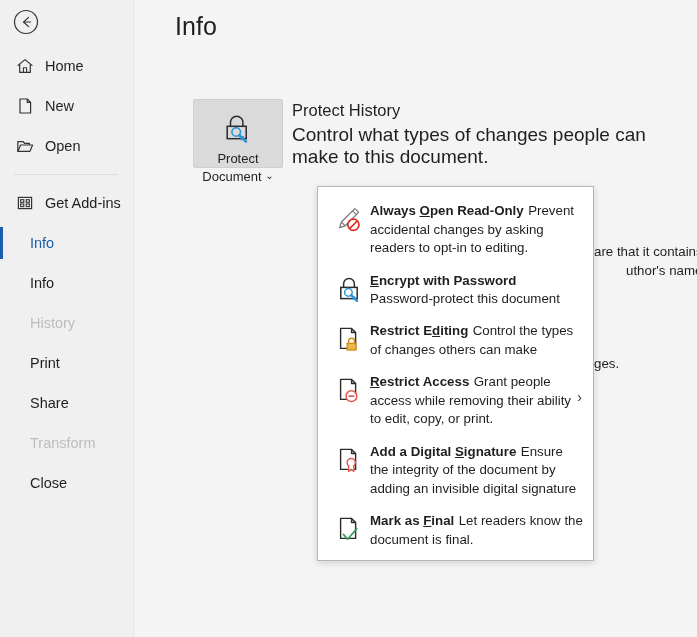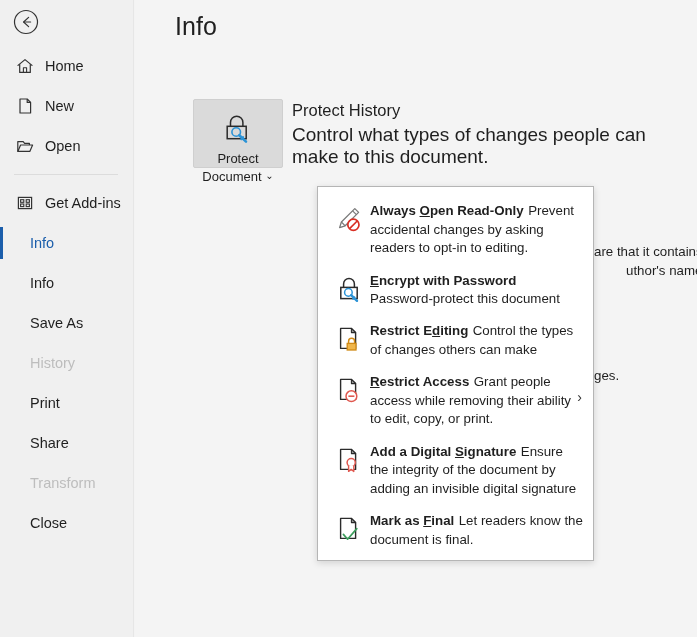--- a/index.html
+++ b/index.html
@@ -278,23 +278,20 @@
 
       <div class="nav-item no-icon selected">
         <span class="sel-bar"></span>
         <span>Info</span>
       </div>
 
       <div class="nav-item no-icon">
         <span>Info</span>
       </div>
 
-      <div class="nav-item no-icon">
-        <span>Save As</span>
-      </div>
 
       <div class="nav-item no-icon disabled">
         <span>History</span>
       </div>
 
       <div class="nav-item no-icon">
         <span>Print</span>
       </div>
 
       <div class="nav-item no-icon">
@@ -313,21 +310,21 @@
     </div>
   </div>
 
   <div class="content">
 
     <div class="page-title">Info</div>
 
     <div class="bg-clip">
       <div class="bg-text" style="left:300px; top:14px;">are that it contains:</div>
       <div class="bg-text" style="left:300px; top:33px;margin-left:32px;">uthor's name</div>
-      <div class="bg-text" style="left:300px; top:138px;">ges.</div>
+      <div class="bg-text" style="left:300px; top:126px;">ges.</div>
     </div>
 
     <div class="protect-btn">
       <span class="btn-ico">
         <svg width="36" height="34" viewBox="0 0 36 34">
           <path d="M10.5 15.5 V11.4 a6.2 6.2 0 0 1 12.4 0 V15.5" fill="none" stroke="#2b2b2b" stroke-width="1.5"></path>
           <rect x="7.2" y="15.3" width="19" height="12.4" fill="none" stroke="#2b2b2b" stroke-width="1.5"></rect>
           <circle cx="16.2" cy="21" r="4.3" fill="none" stroke="#2b93d6" stroke-width="1.6"></circle>
           <path d="M19.3 24.2 L26 30.6" fill="none" stroke="#2b93d6" stroke-width="2.6" stroke-linecap="round"></path>
           <path d="M23 26.2 L21.3 28.2" fill="none" stroke="#2b93d6" stroke-width="2.2" stroke-linecap="round"></path>

